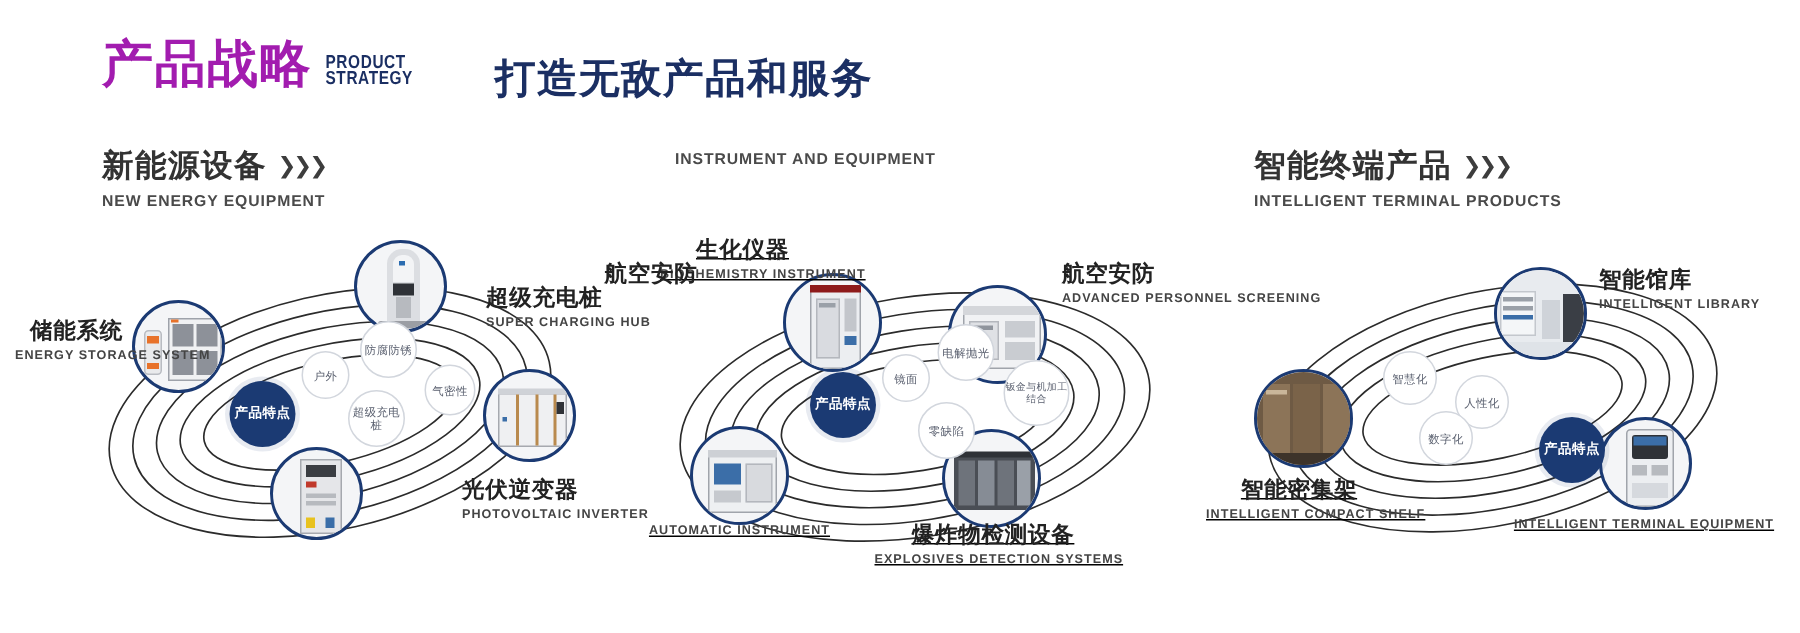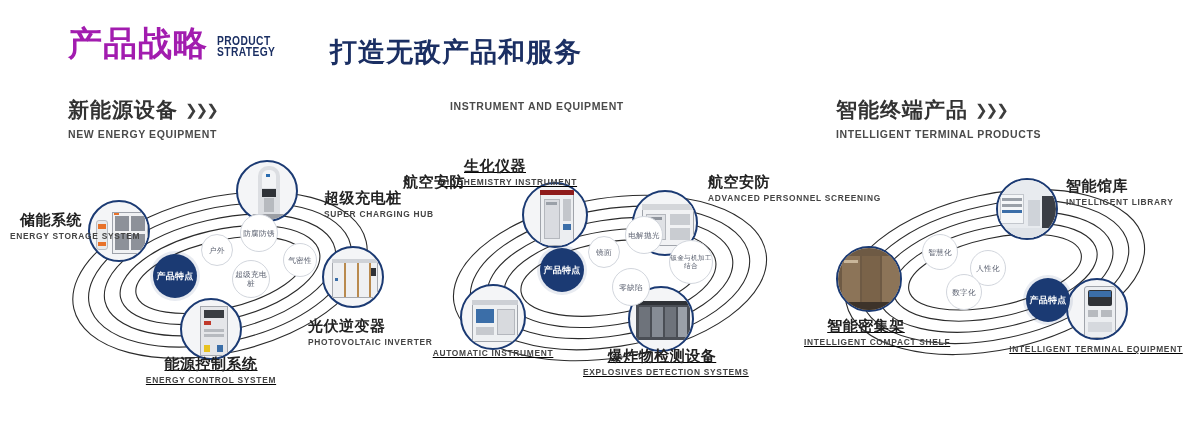--- a/index.html
+++ b/index.html
@@ -188,24 +188,20 @@
       <div class="ph">
         <div class="dev" style="left:18px;top:6px;width:28px;height:50px;background:#e5e6e9;border:1px solid #a6a9af;"></div>
         <div class="dev" style="left:22px;top:10px;width:20px;height:8px;background:#3a3d42;"></div>
         <div class="dev" style="left:22px;top:21px;width:7px;height:4px;background:#c0392b;"></div>
         <div class="dev" style="left:22px;top:29px;width:20px;height:3px;background:#b7babf;"></div>
         <div class="dev" style="left:22px;top:34px;width:20px;height:3px;background:#b7babf;"></div>
         <div class="dev" style="left:22px;top:45px;width:6px;height:7px;background:#e8c21f;"></div>
         <div class="dev" style="left:35px;top:45px;width:6px;height:7px;background:#3b6ea8;"></div>
       </div>
     </div>
-    <div class="nlabel ta-c" style="left:88px;top:206px;width:166px;">
-      <div class="cn">能源控制系统</div>
-      <div class="en">ENERGY CONTROL SYSTEM</div>
-    </div>
 
     <div class="bub core" style="left:113px;top:104px;width:44px;height:44px;">
       <span>产品特点</span>
     </div>
     <div class="bub" style="left:161px;top:84px;width:32px;height:32px;">
       <span>户外</span>
     </div>
     <div class="bub" style="left:200px;top:64px;width:38px;height:38px;">
       <span>防腐防锈</span>
     </div>

